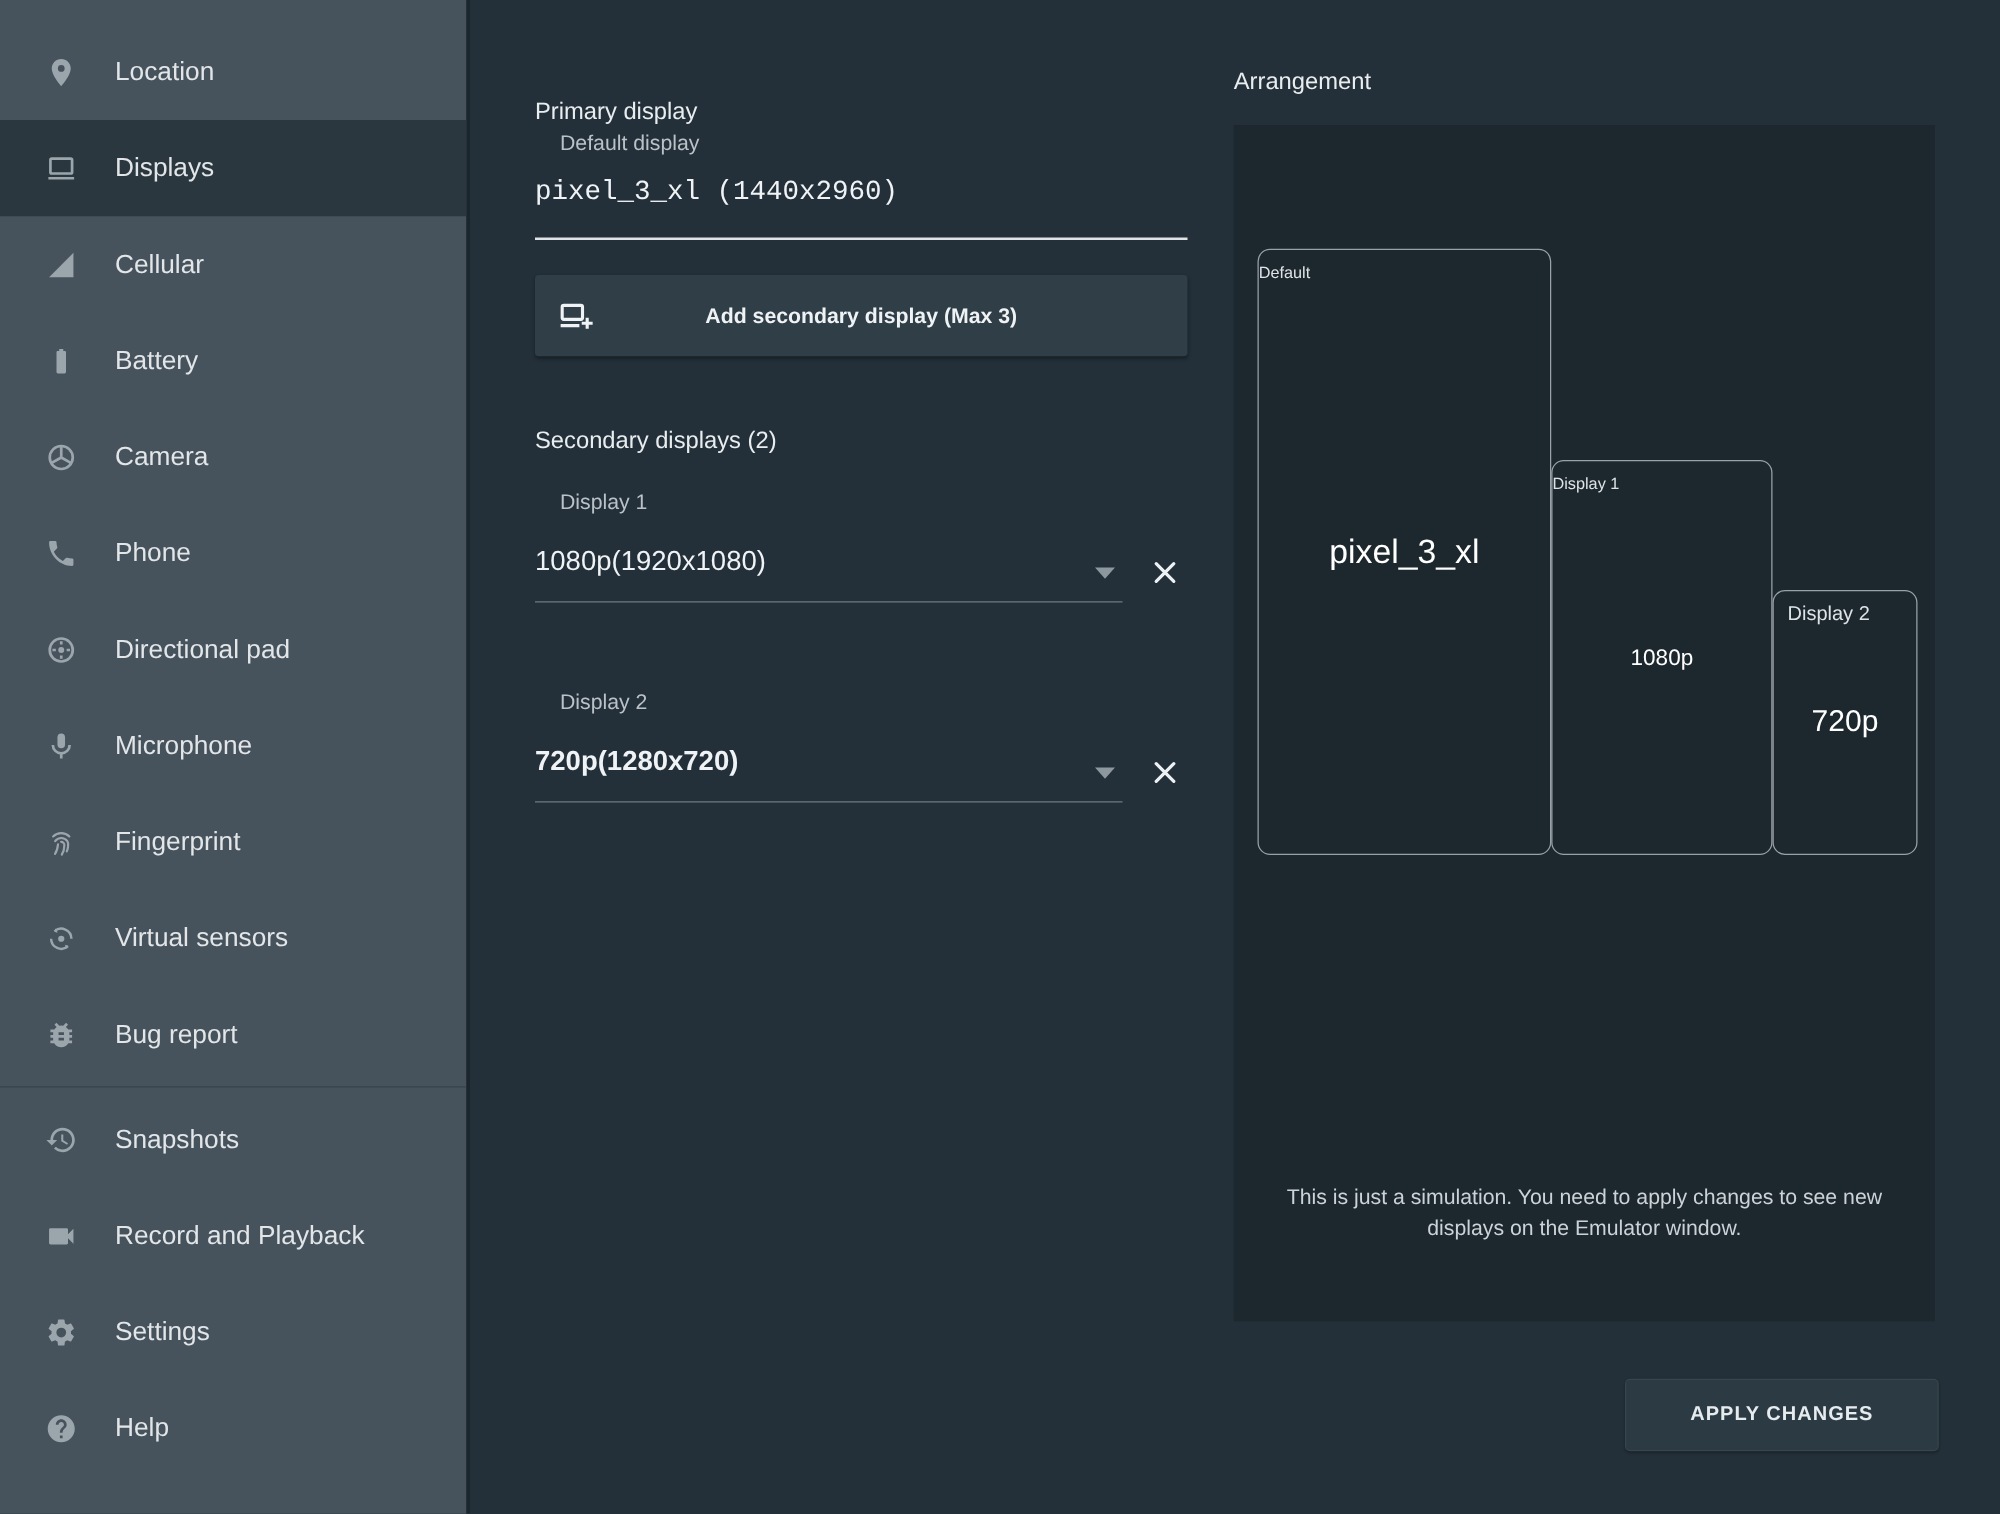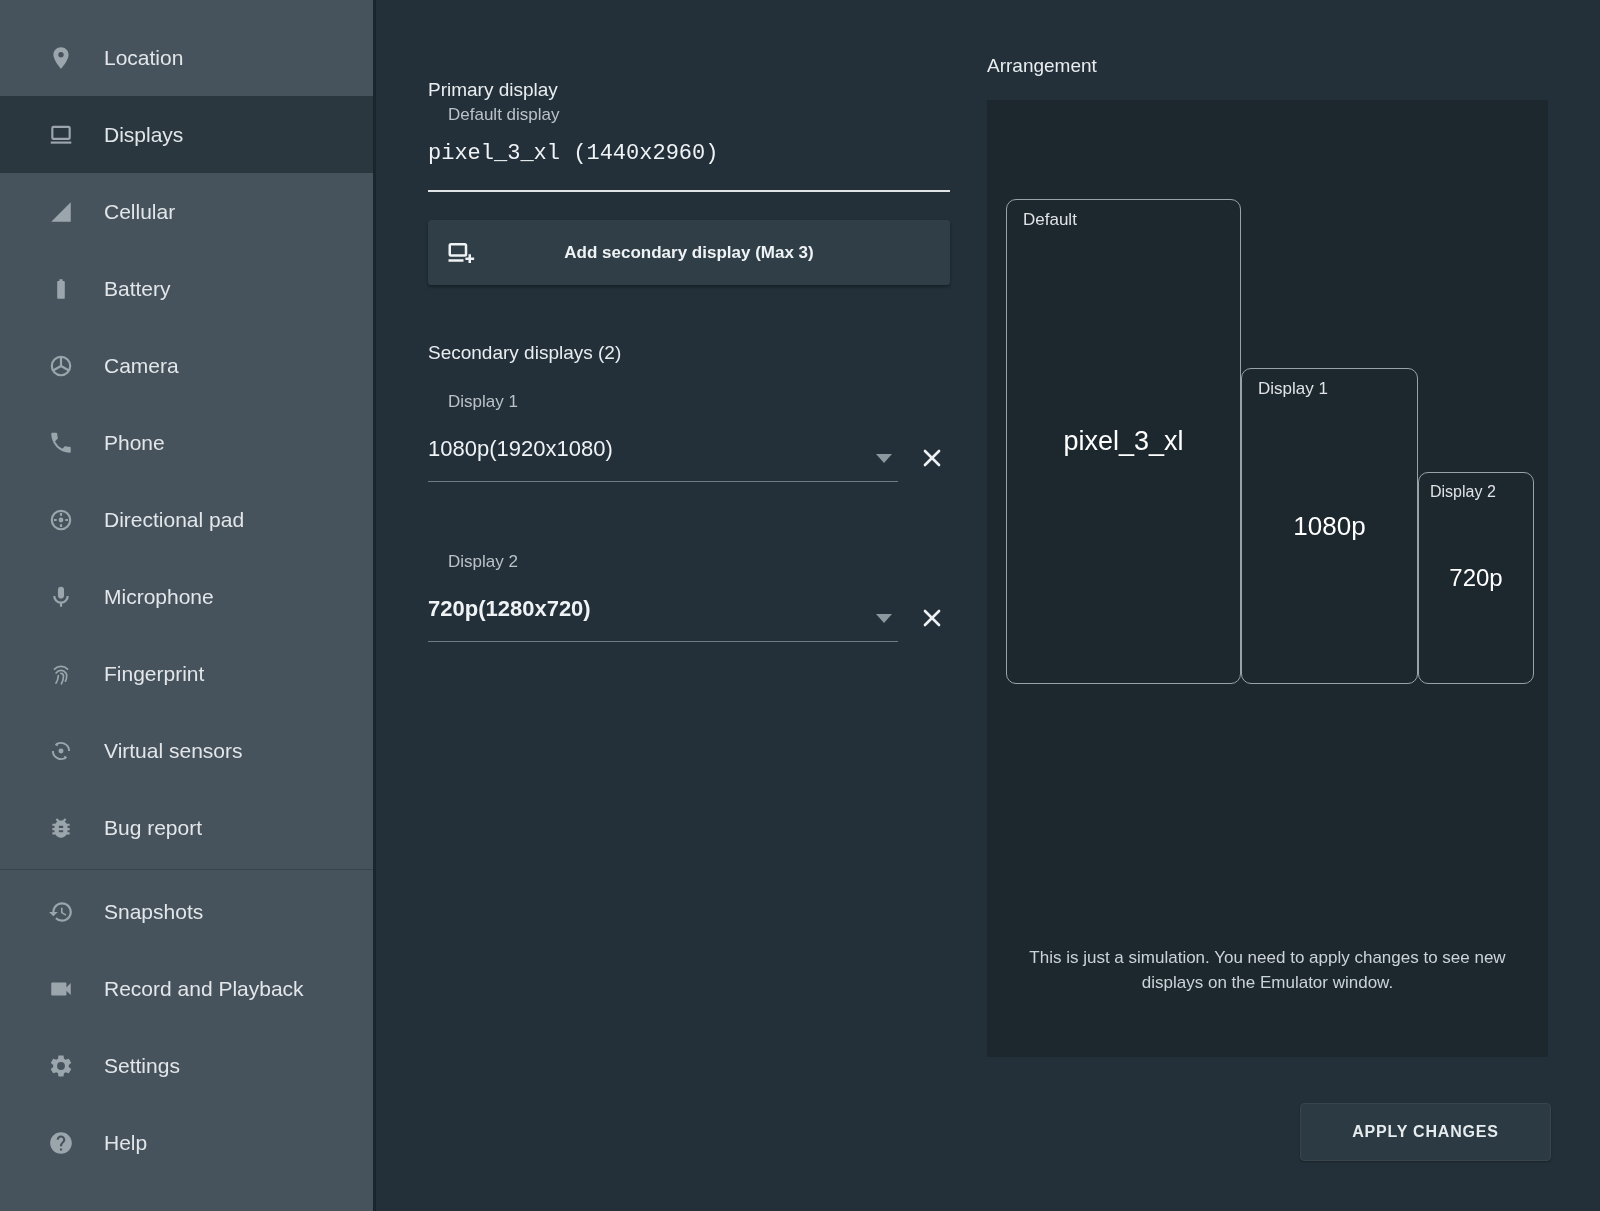--- a/index.html
+++ b/index.html
@@ -13,21 +13,21 @@
   .app { position:relative; width:1600px; height:1211px; }
 
   
   .sidebar {
     position:absolute; left:0; top:0; bottom:0; width:376px;
     background:#47535c; padding-top:19px;
     border-right:3px solid #1b252c;
   }
   .side-item {
     height:77px; display:flex; align-items:center;
-    padding-left:48px; gap:30px;
+    padding-left:36px; gap:30px;
     color:#e2e6e9; font-size:21px; cursor:pointer;
     user-select:none;
   }
   .side-item .icon { width:26px; height:26px; color:#9ba5ac; display:flex; align-items:center; justify-content:center; flex:0 0 26px; }
   .side-item.selected { background:#2b373f; }
   .side-divider { height:1px; background:#39434b; margin:3px 0; }
 
   
   .content { position:absolute; left:379px; top:0; right:0; bottom:0; background:#233039; }
   .h-section { position:absolute; font-size:19px; font-weight:500; color:#e9edef; }
@@ -60,26 +60,26 @@
     position:absolute; width:30px; height:30px; background:transparent; border:none;
     color:#eef1f3; cursor:pointer; padding:0;
   }
 
   
   .arr-panel { position:absolute; left:608px; top:100px; width:561px; height:957px; background:#1c272e; }
   .arr-box {
     position:absolute; border:1.5px solid #99a2a9; border-radius:10px;
     display:flex; align-items:center; justify-content:center; cursor:pointer;
   }
-  .arr-box .box-label { position:absolute; left:16px; top:10px; font-size:17px; color:#dfe3e6; }
+  .arr-box .box-label { position:absolute; left:0; top:10px; font-size:13px; color:#dfe3e6; }
   .arr-box .box-name { color:#ffffff; }
   .box-default  { left:19px;  top:99px;  width:235px; height:485px; }
   .box-default .box-name { font-size:27px; }
   .box-d1 { left:254px; top:268px; width:177px; height:316px; }
-  .box-d1 .box-name { font-size:26px; }
+  .box-d1 .box-name { font-size:18px; }
   .box-d2 { left:431px; top:372px; width:116px; height:212px; }
   .box-d2 .box-name { font-size:24px; }
   .box-d2 .box-label { left:11px; font-size:16px; }
 
   .arr-note {
     position:absolute; left:50%; transform:translateX(-50%);
     top:845px; width:480px; text-align:center;
     font-size:17px; line-height:25px; color:#ccd3d8;
   }
 

